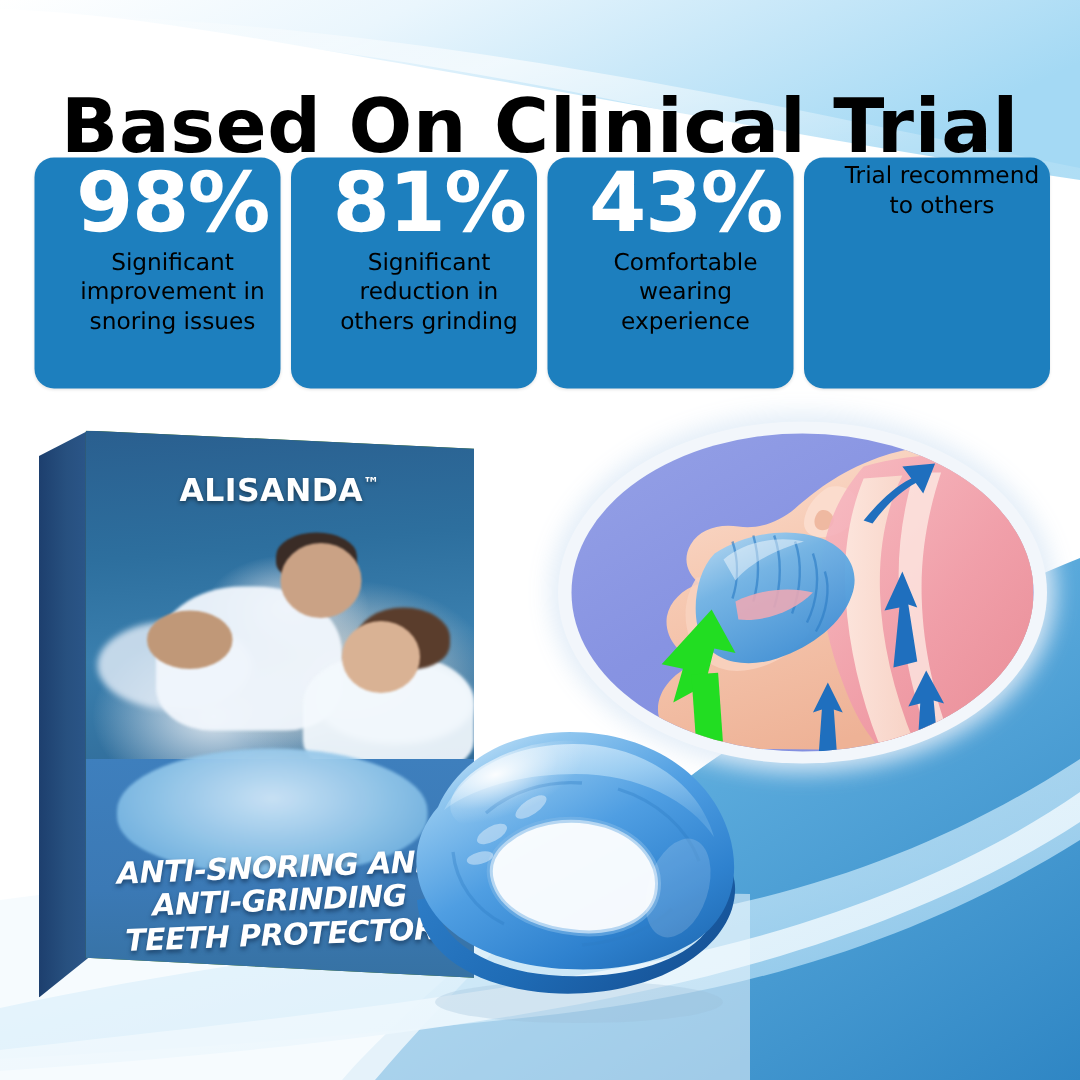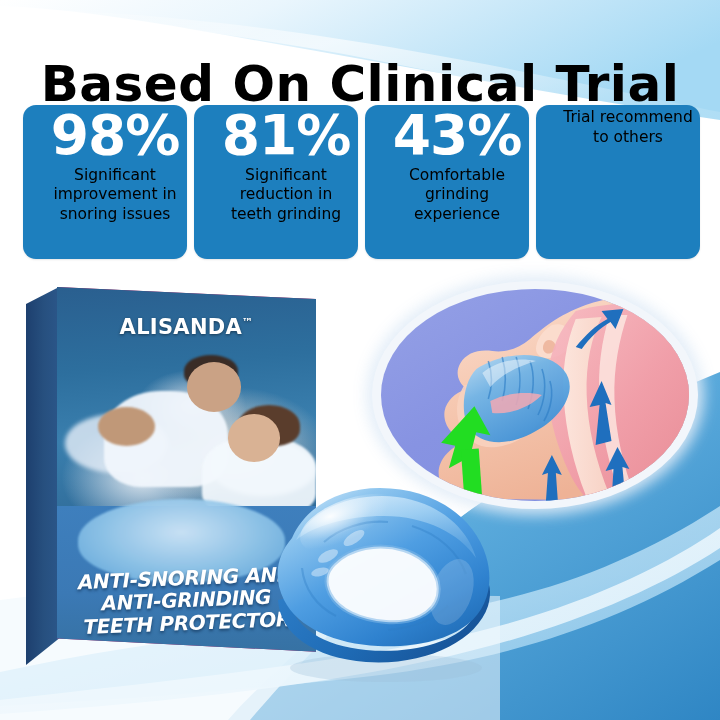--- a/index.html
+++ b/index.html
@@ -89,21 +89,21 @@
     left: 0; top: 0;
     width: 33px; height: 100%;
     background: linear-gradient(90deg,#1d3f6e 0%, #27507f 55%, #2b5689 100%);
     clip-path: polygon(0% 4.5%, 100% 0%, 100% 93%, 0% 100%);
   }
   .box-face {
     position: absolute;
     left: 31px; top: 0;
     width: 259px; height: 100%;
     clip-path: polygon(0% 0%, 100% 3.2%, 100% 96.5%, 0% 93%);
-    background: #be185d;
+    background: #4d7c0f;
     overflow: hidden;
   }
   .box-photo {
     position: absolute;
     left: 0; top: 0; right: 0;
     height: 60%;
     background:
       radial-gradient(ellipse 60% 45% at 68% 72%, #e9dfd6 0%, rgba(233,223,214,0) 62%),
       radial-gradient(ellipse 48% 38% at 33% 84%, #dfe7ef 0%, rgba(223,231,239,0) 65%),
       radial-gradient(ellipse 30% 22% at 52% 52%, #cfd9e4 0%, rgba(207,217,228,0) 70%),
@@ -249,26 +249,26 @@
 
   <div class="stats-row">
 
     <div class="stat-card">
       <div class="stat-value">98%</div>
       <div class="stat-label">Significant improvement in snoring issues</div>
     </div>
 
     <div class="stat-card">
       <div class="stat-value">81%</div>
-      <div class="stat-label">Significant reduction in teeth grinding</div>
+      <div class="stat-label">Significant reduction in others grinding</div>
     </div>
 
     <div class="stat-card">
       <div class="stat-value">43%</div>
-      <div class="stat-label">Comfortable grinding experience</div>
+      <div class="stat-label">Comfortable wearing experience</div>
     </div>
 
     <div class="stat-card">
       <div class="stat-label">Trial recommend to others</div>
     </div>
 
   </div>
 
   <div class="product-box">
     <div class="box-side"></div>

